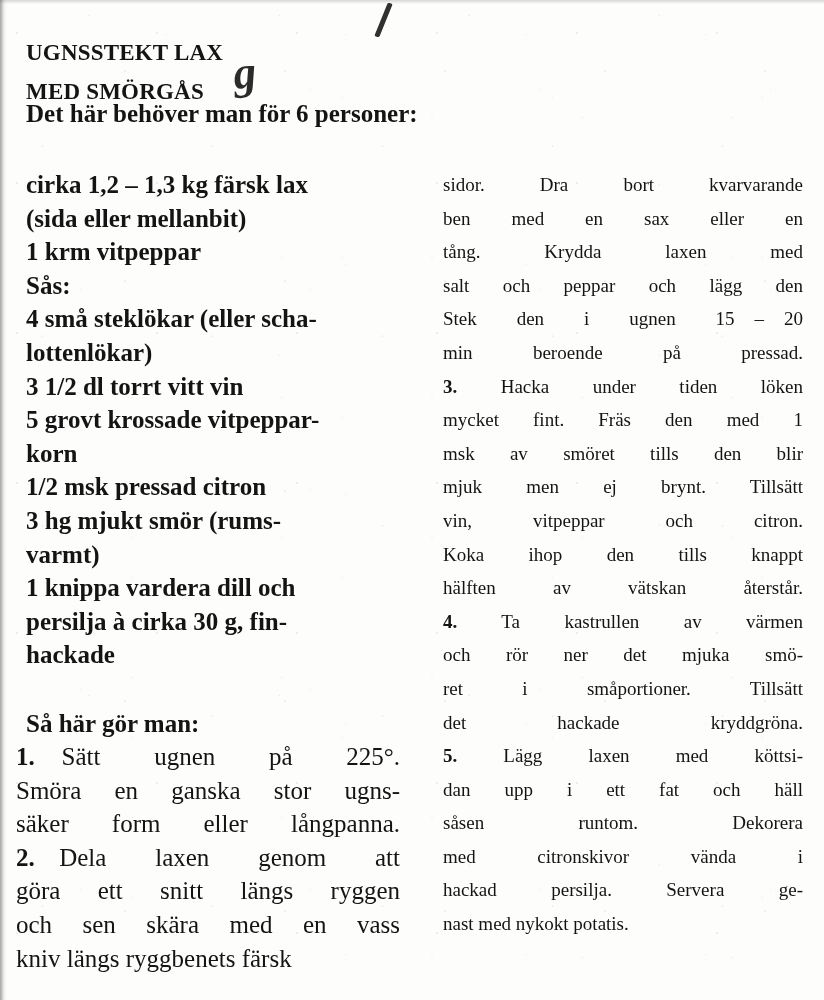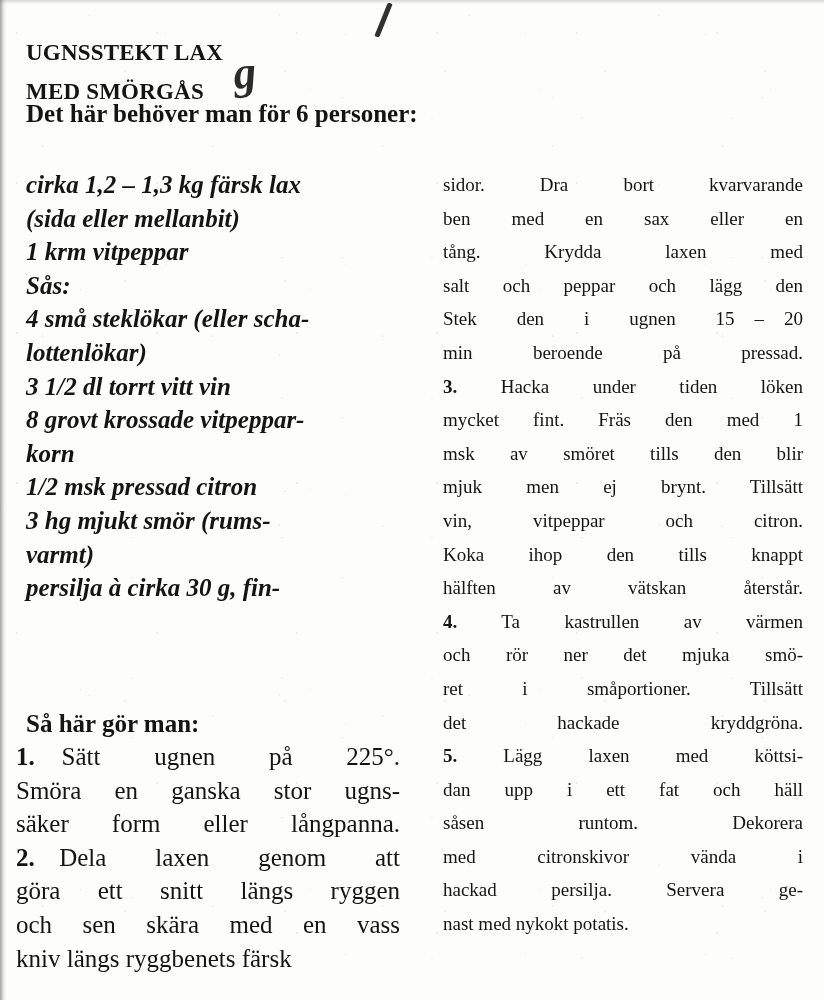--- a/index.html
+++ b/index.html
@@ -100,21 +100,20 @@
     font-weight: bold;
     font-size: 25px;
     line-height: 34px;
   }
 
   #ingredients {
     position: absolute;
     left: 26px;
     top: 168px;
     width: 390px;
-    font-style: italic;
     font-weight: bold;
     font-size: 25px;
     line-height: 33.6px;
   }
   #ingredients .ing-line { white-space: pre; }
 
   #method-heading {
     position: absolute;
     left: 26px;
     top: 707px;
@@ -173,26 +172,28 @@
 personer:</div>
 
   <div id="ingredients">
       <div class="ing-line">cirka 1,2 – 1,3 kg färsk lax</div>
       <div class="ing-line">(sida eller mellanbit)</div>
       <div class="ing-line">1 krm vitpeppar</div>
       <div class="ing-line">Sås:</div>
       <div class="ing-line">4 små steklökar (eller scha-</div>
       <div class="ing-line">lottenlökar)</div>
       <div class="ing-line">3 1/2 dl torrt vitt vin</div>
-      <div class="ing-line">8 grovt krossade vitpeppar-</div>
+      <div class="ing-line">5 grovt krossade vitpeppar-</div>
       <div class="ing-line">korn</div>
       <div class="ing-line">1/2 msk pressad citron</div>
       <div class="ing-line">3 hg mjukt smör (rums-</div>
       <div class="ing-line">varmt)</div>
+      <div class="ing-line">1 knippa vardera dill och</div>
       <div class="ing-line">persilja à cirka 30 g, fin-</div>
+      <div class="ing-line">hackade</div>
     </div>
 
   <div id="method-heading">Så här gör man:</div>
 
   <div id="steps-left">
       <div class="jline"><span class="step-num">1.</span> <span>Sätt  ugnen  på  225°.</span></div>
       <div class="jline"><span>Smöra en ganska stor ugns-</span></div>
       <div class="jline"><span>säker form eller långpanna.</span></div>
       <div class="jline"><span class="step-num">2.</span> <span>Dela  laxen  genom  att</span></div>
       <div class="jline"><span>göra ett snitt längs ryggen</span></div>

